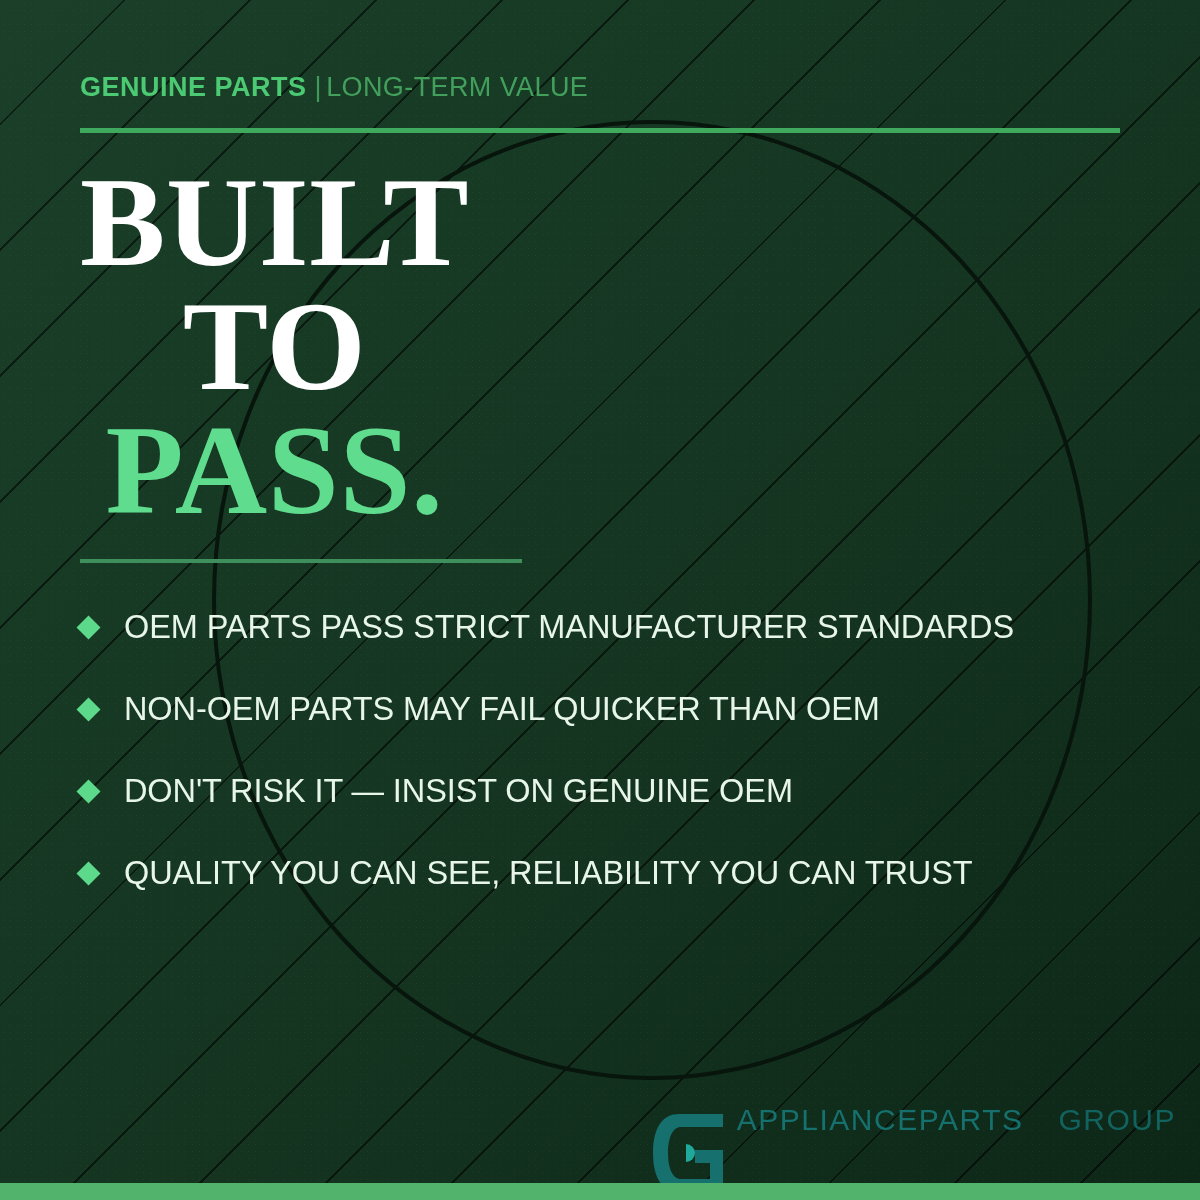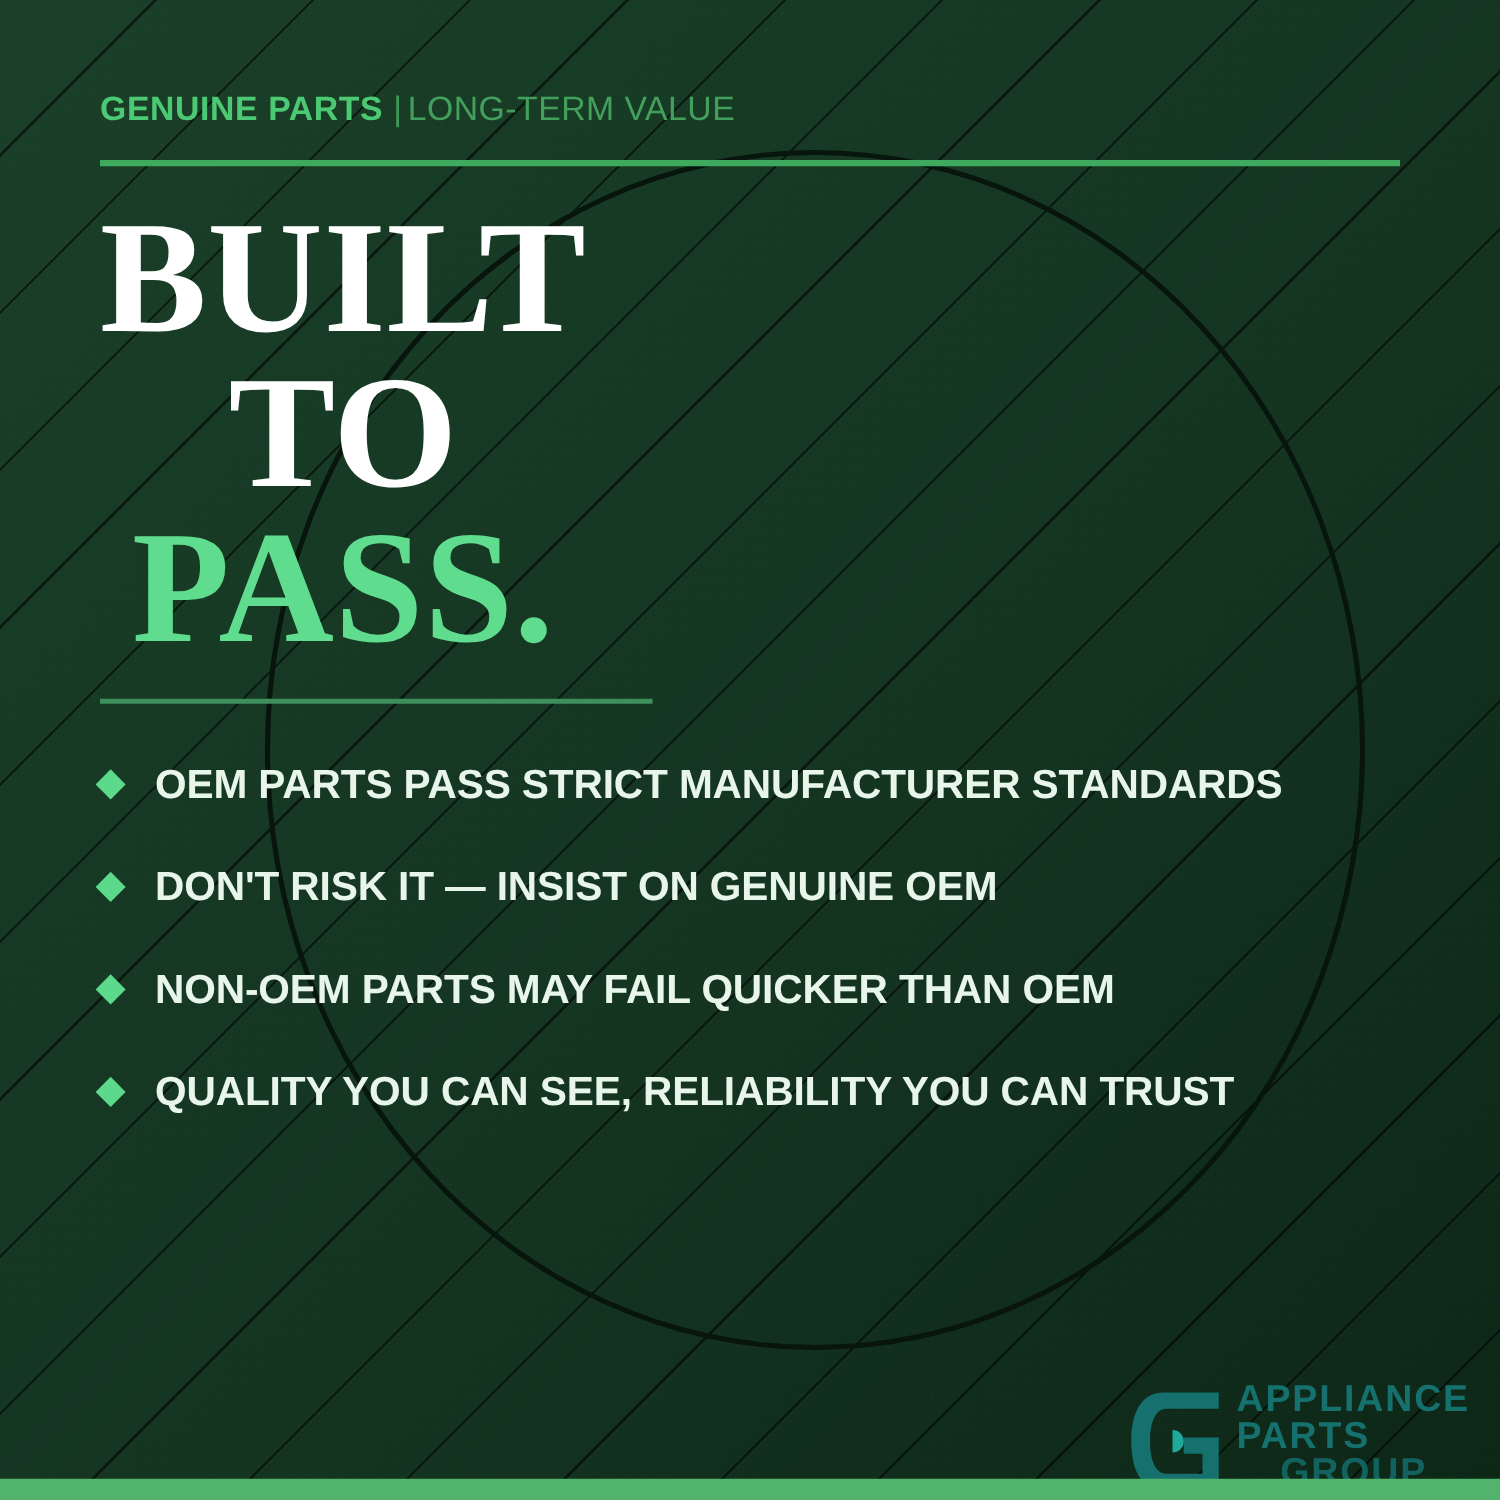--- a/index.html
+++ b/index.html
@@ -101,44 +101,44 @@
   }
   .diamond {
     flex:0 0 auto;
     width:17px; height:17px;
     background:#5cd98a;
     transform:rotate(45deg);
     margin-right:27px;
   }
   .bullet-text {
     font-size:32.5px;
-    font-weight:bold;
+    font-weight:normal;
     color:#e8f6ea;
     letter-spacing:-0.1px;
     white-space:nowrap;
     line-height:1;
   }
 
   
   .logo {
     position:absolute; right:24px; bottom:4px;
     display:flex; align-items:flex-start;
     pointer-events:none;
   }
   .logo-mark {
     width:78px; height:86px;
     margin-right:10px; margin-top:5px;
   }
   .logo-words {
-    display:flex; flex-direction:column;
+    display:flex; flex-direction:row;
     font-size:30px;
     line-height:0.97;
     letter-spacing:1.5px;
     color:#15706e;
-    font-weight:700;
+    font-weight:400;
     justify-content:space-between;
   }
   .logo-words span { display:block; }
   .logo-words .w3 { color:#12635f;margin-left:35px; }
 
   
   .bottom-bar {
     position:absolute; left:0; right:0; bottom:0;
     height:17px;
     background:#52b46c;
@@ -171,26 +171,26 @@
 
     <div class="bullets">
 
       <div class="bullet-row">
         <span class="diamond"></span>
         <span class="bullet-text">OEM PARTS PASS STRICT MANUFACTURER STANDARDS</span>
       </div>
 
       <div class="bullet-row">
         <span class="diamond"></span>
+        <span class="bullet-text">NON-OEM PARTS MAY FAIL QUICKER THAN OEM</span>
+      </div>
+
+      <div class="bullet-row">
+        <span class="diamond"></span>
         <span class="bullet-text">DON'T RISK IT — INSIST ON GENUINE OEM</span>
-      </div>
-
-      <div class="bullet-row">
-        <span class="diamond"></span>
-        <span class="bullet-text">NON-OEM PARTS MAY FAIL QUICKER THAN OEM</span>
       </div>
 
       <div class="bullet-row">
         <span class="diamond"></span>
         <span class="bullet-text">QUALITY YOU CAN SEE, RELIABILITY YOU CAN TRUST</span>
       </div>
 
     </div>
 
     <div class="logo">

